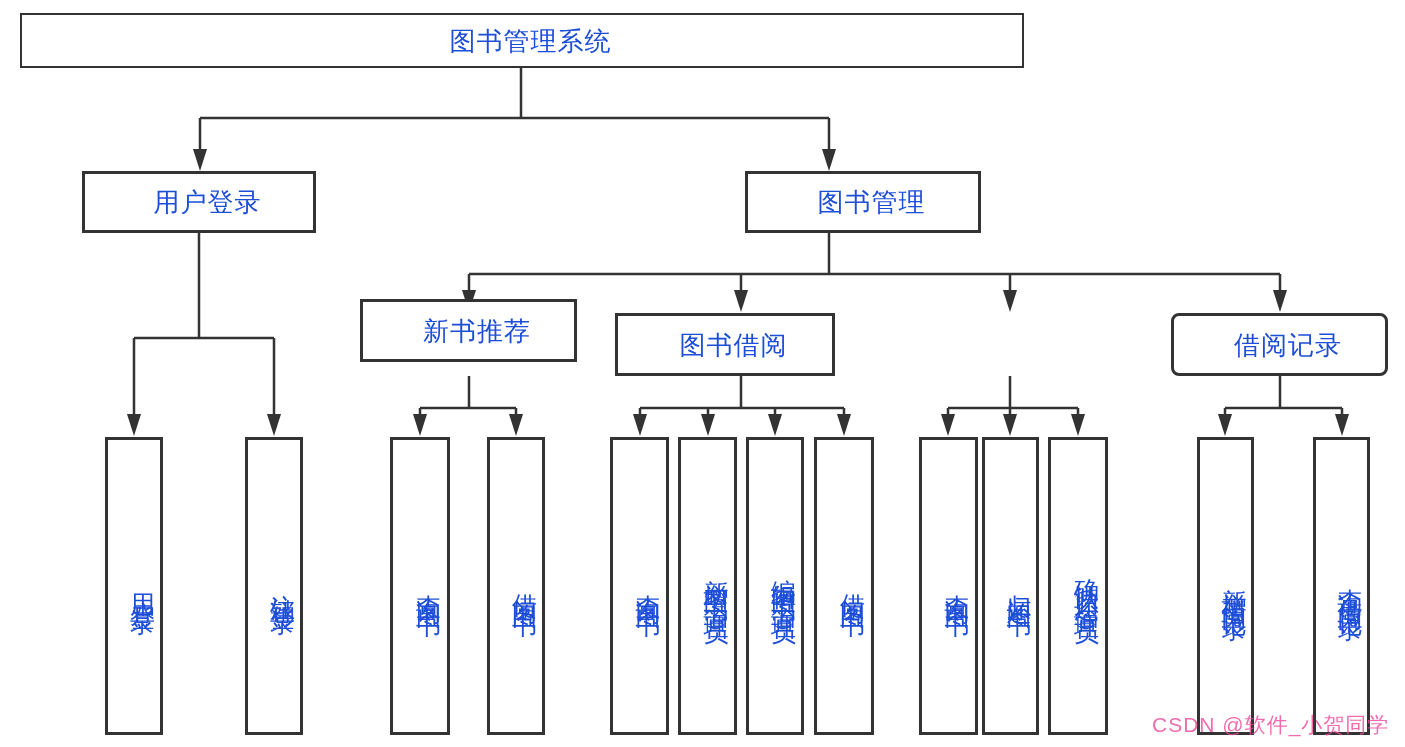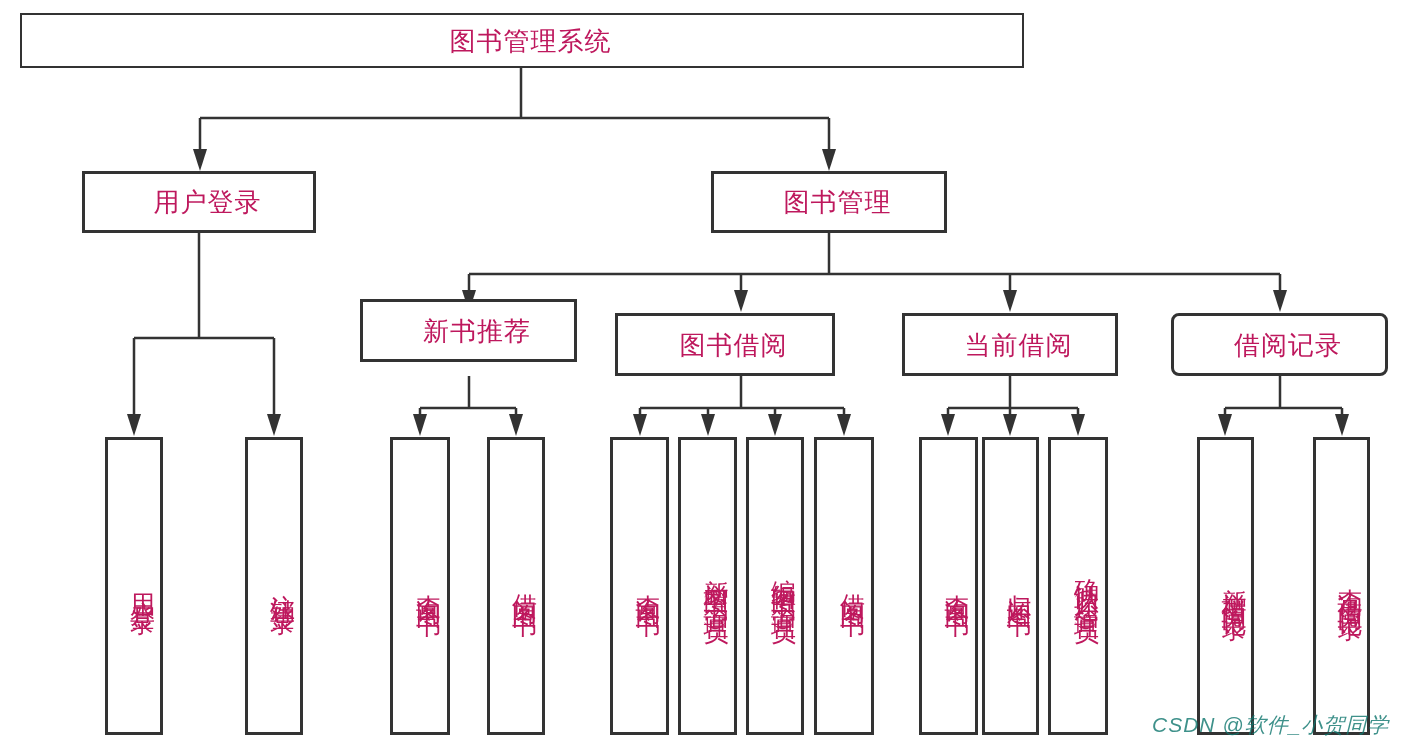--- a/index.html
+++ b/index.html
@@ -17,21 +17,21 @@
     z-index: 0;
   }
   .box {
     position: absolute;
     box-sizing: border-box;
     border: 3px solid #333333;
     background: #ffffff;
     display: flex;
     align-items: center;
     justify-content: center;
-    color: #be185d;
+    color: #1d4ed8;
     z-index: 1;
     padding-left: 17px;
   }
   .h-label {
     font-size: 26px;
     letter-spacing: 1px;
     white-space: nowrap;
     line-height: 1;
   }
   .v-label {
@@ -41,25 +41,24 @@
     letter-spacing: 6px;
     white-space: nowrap;
     line-height: 1;
   }
   .watermark {
     position: absolute;
     left: 1152px;
     top: 711px;
     font-size: 21px;
     letter-spacing: 1px;
-    color: #0f766e;
+    color: #ec4899;
     opacity: 0.8;
     z-index: 3;
     white-space: nowrap;
-    font-style: italic;
   }
 </style>
 </head>
 <body>
 
 <div class="stage">
 
   <svg class="connectors" width="1405" height="747" viewBox="0 0 1405 747">
     <g stroke="#333333" stroke-width="2.5" fill="none">
       <path d="M521 68 V118
@@ -119,32 +118,29 @@
     </g>
   </svg>
 
   <div class="box" style="left:20px; top:13px; width:1004px; height:55px; border-width:2.5px;">
     <span class="h-label">图书管理系统</span>
   </div>
 
   <div class="box" style="left:82px; top:171px; width:234px; height:62px;">
     <span class="h-label">用户登录</span>
   </div>
-  <div class="box" style="left:711px; top:171px; width:236px; height:62px;">
+  <div class="box" style="left:745px; top:171px; width:236px; height:62px;">
     <span class="h-label">图书管理</span>
   </div>
 
   <div class="box" style="left:360px; top:299px; width:217px; height:63px;">
     <span class="h-label">新书推荐</span>
   </div>
   <div class="box" style="left:615px; top:313px; width:220px; height:63px;">
     <span class="h-label">图书借阅</span>
-  </div>
-  <div class="box" style="left:902px; top:313px; width:216px; height:63px;">
-    <span class="h-label">当前借阅</span>
   </div>
   <div class="box" style="left:1171px; top:313px; width:217px; height:63px;border-radius:8px;">
     <span class="h-label">借阅记录</span>
   </div>
 
   <div class="box" style="left:105px; top:437px; width:58px; height:298px;">
     <span class="v-label">用户登录</span>
   </div>
   <div class="box" style="left:245px; top:437px; width:58px; height:298px;">
     <span class="v-label">注销登录</span>

